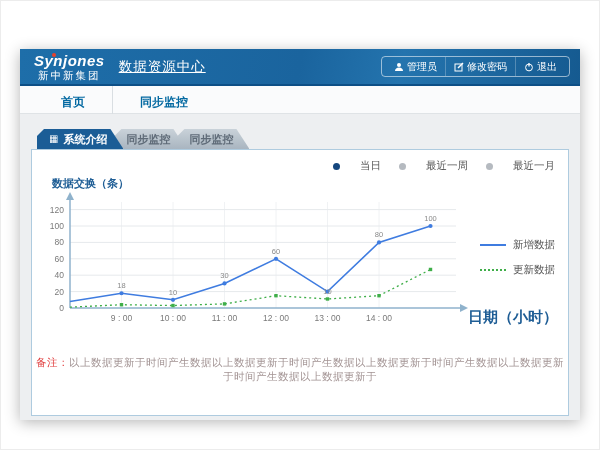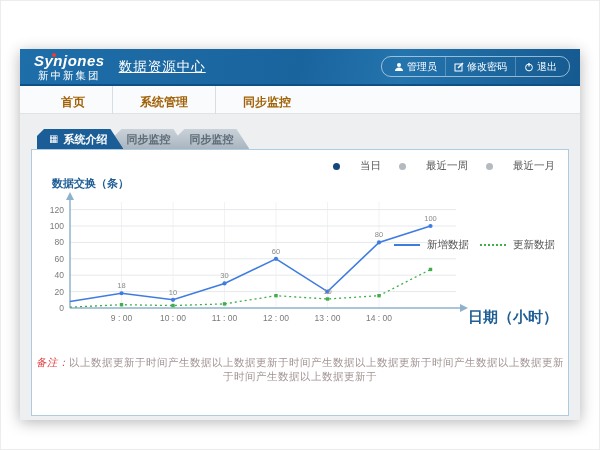--- a/index.html
+++ b/index.html
@@ -6,28 +6,28 @@
   .stage{position:relative;width:600px;height:450px;background:#fff;overflow:hidden;border:1px solid #ececec;box-sizing:border-box;}
   .app{position:absolute;left:19px;top:48px;width:560px;height:370px;box-shadow:0 3px 14px rgba(0,0,0,.30);background:#edeff1;}
 
   
   .header{position:relative;height:37px;background:linear-gradient(100deg,#1e6ea9 0%,#1a649e 50%,#2474ae 68%,#155a90 100%);display:flex;align-items:center;padding:0 10px;box-sizing:border-box;border-bottom:2px solid #0d4f86;}
   .logo{display:flex;flex-direction:column;line-height:1;position:relative;margin-left:4px;align-items:center;}
   .logo-text{color:#fff;font-weight:bold;font-style:italic;font-size:15px;letter-spacing:.5px;}
   .logo-dot{position:absolute;left:18px;top:0;width:4px;height:4px;border-radius:50%;background:#e8412c;}
   .logo-sub{color:#fff;font-weight:normal;font-size:10.5px;letter-spacing:2px;margin-top:2px;}
   .app-title{color:#fff;font-size:13.5px;margin-left:14px;letter-spacing:1px;text-decoration:underline;}
-  .user-pill{margin-left:auto;display:flex;height:19px;border:1px solid rgba(255,255,255,.55);border-radius:10px;padding:0 4px;}
+  .user-pill{margin-left:auto;display:flex;height:19px;border:1px solid rgba(255,255,255,.55);border-radius:4px;padding:0 4px;}
   .user-item{display:flex;align-items:center;gap:3px;color:#fff;font-size:10px;padding:0 8px;cursor:pointer;white-space:nowrap;}
   .user-item + .user-item{border-left:1px solid rgba(255,255,255,.25);}
   .user-item svg{display:block;}
 
   
   .nav{height:27px;background:#fafbfc;border-bottom:1px solid #dfe3e6;display:flex;align-items:stretch;padding-left:14px;}
-  .nav-item{display:flex;align-items:center;padding:16px 27px;font-size:12px;font-weight:bold;color:#a16207;cursor:pointer;position:relative;}
+  .nav-item{display:flex;align-items:center;padding:16px 27px;font-size:12px;font-weight:bold;color:#0369a1;cursor:pointer;position:relative;}
   .nav-item + .nav-item{border-left:1px solid #d9dee2;}
 
   
   .content{position:relative;height:306px;background:#edeff1;}
   .tabs{position:absolute;left:17px;top:15px;display:flex;align-items:flex-end;z-index:2;}
   .tab{height:20px;line-height:20px;font-size:11px;font-weight:bold;padding:0 16px 0 12px;cursor:pointer;clip-path:polygon(0 100%,0 7px,7px 0,calc(100% - 13px) 0,100% 100%);display:flex;align-items:center;gap:5px;}
   .tab.inactive{background:linear-gradient(#c9d2d9,#a9b5c0);color:#5f6b78;margin-left:-9px;z-index:0;}
   .tab.active{background:#1b5d96;color:#fff;z-index:3;position:relative;}
   .tab .tab-icon{font-size:10px;line-height:1;}
   .panel{position:absolute;left:11px;right:11px;top:35px;bottom:4px;background:#fff;border:1px solid #aecbdf;z-index:1;}
@@ -35,29 +35,29 @@
   
   .radio-row{position:absolute;top:9px;right:13px;display:flex;gap:18px;}
   .radio-item{display:flex;align-items:center;gap:20px;font-size:10.5px;color:#555;cursor:pointer;}
   .radio-dot{width:7px;height:7px;border-radius:50%;background:#b5bac0;}
   .radio-item.selected .radio-dot{background:#15477e;}
 
   
   .y-axis-label{position:absolute;left:20px;top:26px;font-size:11px;font-weight:bold;color:#1e5d95;}
   .chart-svg{position:absolute;left:0;top:40px;width:450px;height:147px;}
   .x-axis-label{position:absolute;right:10px;top:158px;font-size:15px;font-weight:bold;color:#1e5d95;}
-  .legend{position:absolute;right:13px;top:88px;display:flex;flex-direction:row;gap:11px;}
+  .legend{position:absolute;right:13px;top:88px;display:flex;flex-direction:column;gap:11px;}
   .legend-item{display:flex;align-items:center;gap:7px;font-size:10.5px;color:#555;cursor:pointer;}
   .legend-swatch{width:26px;height:0;}
   .legend-swatch.solid{border-top:2px solid #3f7ce0;}
   .legend-swatch.dotted{border-top:2px dotted #3fae49;}
 
   
   .note{position:absolute;left:0;right:0;top:206px;text-align:center;font-size:10.5px;letter-spacing:.5px;}
-  .note-prefix{color:#e03c3c;font-style:italic;}
+  .note-prefix{color:#e03c3c;}
   .note-text{color:#a39494;}
 </style>
 </head>
 <body>
 
 <div class="stage">
   <div class="app">
 
     <div class="header">
       <div class="logo">
@@ -92,21 +92,20 @@
                 <path d="M5 1v3.5" stroke="#fff" stroke-width="1.3"></path>
               </svg>
             </span>
             <span>退出</span>
           </div>
         </div>
     </div>
 
     <div class="nav">
         <div class="nav-item">首页</div>
-        <div class="nav-item">系统管理</div>
         <div class="nav-item">同步监控</div>
       </div>
 
     <div class="content">
       <div class="tabs">
           <div class="tab active">
             <span class="tab-icon">▦</span>
             <span>系统介绍</span>
           </div>
           <div class="tab inactive">

